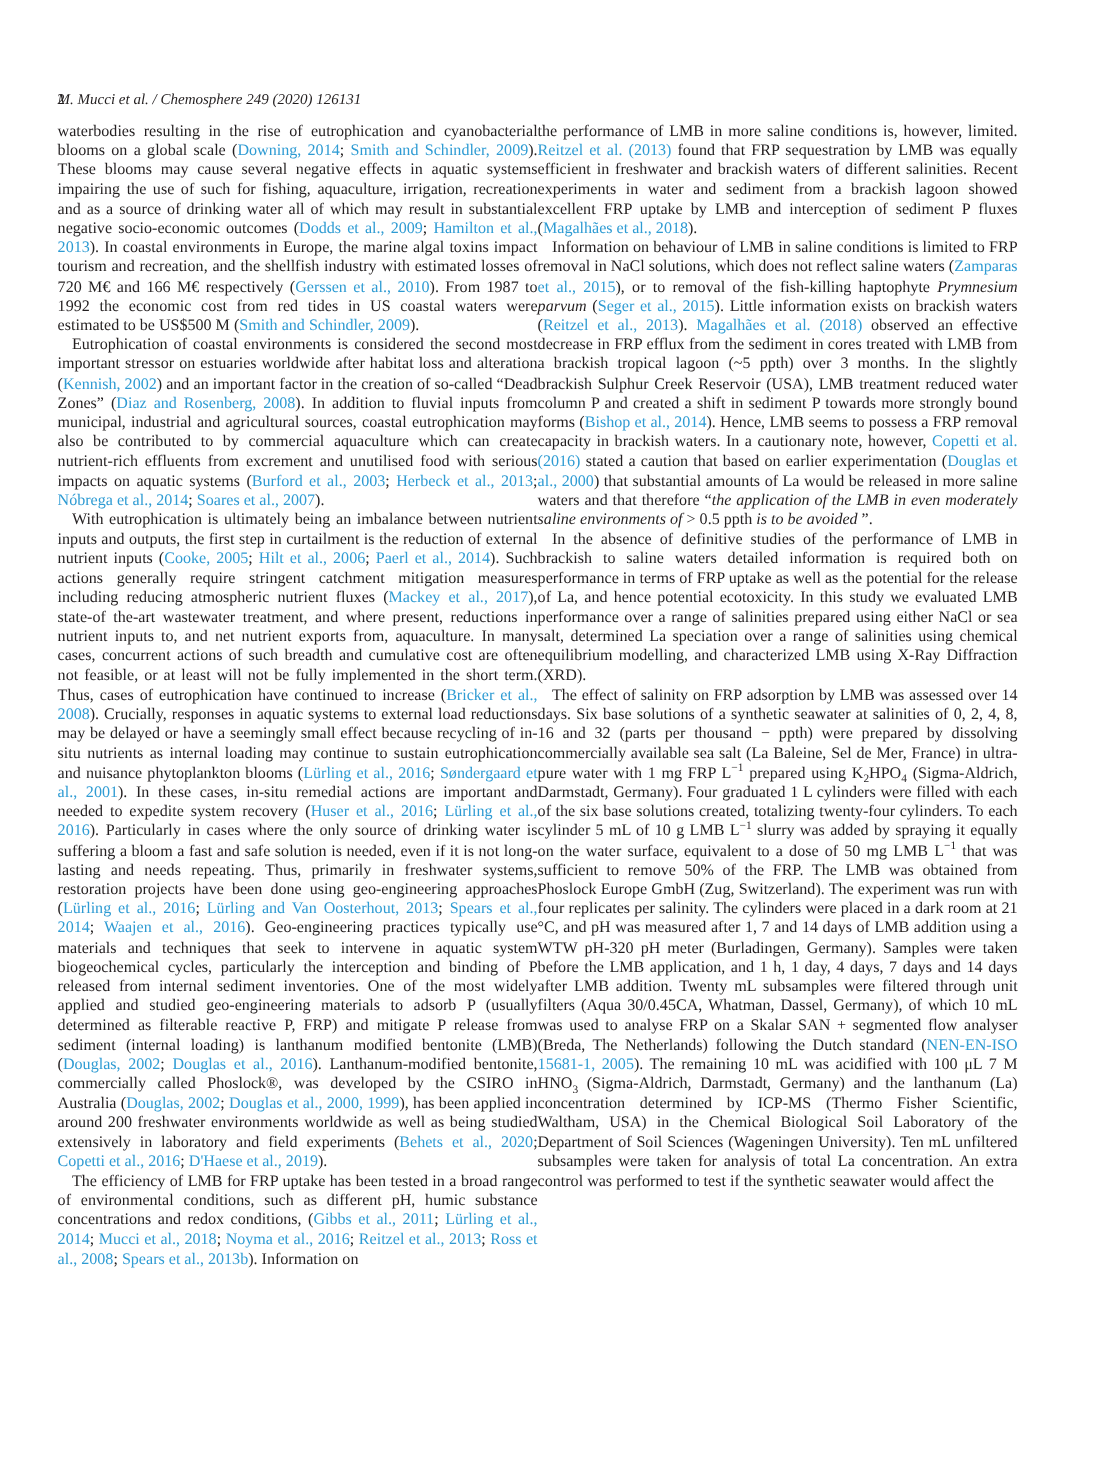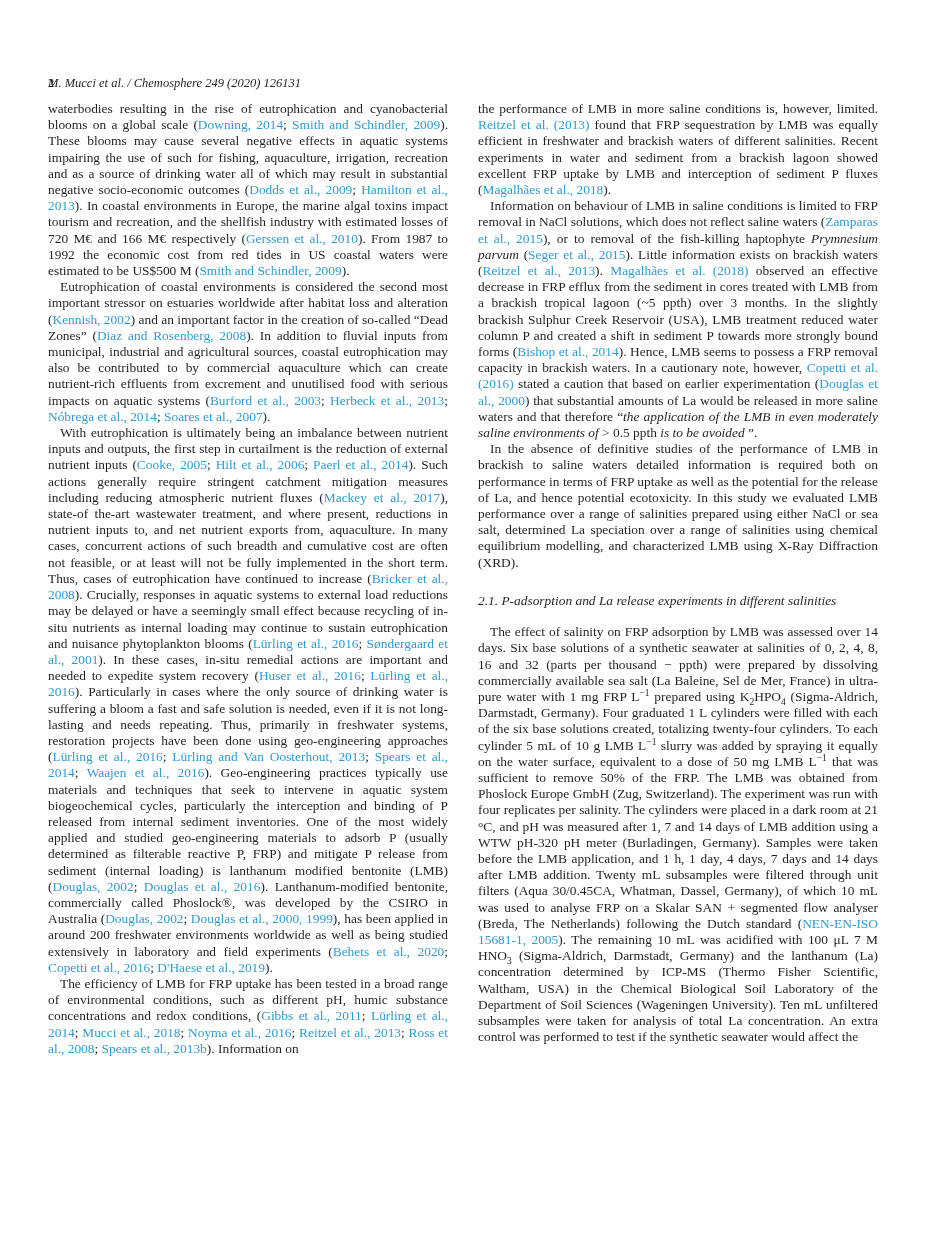--- a/index.html
+++ b/index.html
@@ -17,21 +17,21 @@
   }
   .page-number{
     position:absolute;left:0;top:0;
     font-style:normal;
   }
   .running-title{
     font-style:italic;
   }
   .columns{
     position:absolute;top:101px;left:48px;
-    display:flex;gap:30px;
+    display:flex;
   }
   .col{
     width:400px;
     font-size:13.4px;
     line-height:16.2px;
     text-align:justify;
     hyphens:auto;
   }
   .para{margin:0;}
   .para.indent{text-indent:12px;}
@@ -68,17 +68,16 @@
     <div class="col" id="col-left">
         <p class="para"><span>waterbodies resulting in the rise of eutrophication and cyanobacterial blooms on a global scale (</span><a class="cite">Downing, 2014</a><span>; </span><a class="cite">Smith and Schindler, 2009</a><span>). These blooms may cause several negative effects in aquatic systems impairing the use of such for fishing, aquaculture, irrigation, recreation and as a source of drinking water all of which may result in substantial negative socio-economic outcomes (</span><a class="cite">Dodds et al., 2009</a><span>; </span><a class="cite">Hamilton et al., 2013</a><span>). In coastal environments in Europe, the marine algal toxins impact tourism and recreation, and the shellfish industry with estimated losses of 720 M€ and 166 M€ respectively (</span><a class="cite">Gerssen et al., 2010</a><span>). From 1987 to 1992 the economic cost from red tides in US coastal waters were estimated to be US$500 M (</span><a class="cite">Smith and Schindler, 2009</a><span>).</span></p>
         <p class="para indent"><span>Eutrophication of coastal environments is considered the second most important stressor on estuaries worldwide after habitat loss and alteration (</span><a class="cite">Kennish, 2002</a><span>) and an important factor in the creation of so-called “Dead Zones” (</span><a class="cite">Diaz and Rosenberg, 2008</a><span>). In addition to fluvial inputs from municipal, industrial and agricultural sources, coastal eutrophication may also be contributed to by commercial aquaculture which can create nutrient-rich effluents from excrement and unutilised food with serious impacts on aquatic systems (</span><a class="cite">Burford et al., 2003</a><span>; </span><a class="cite">Herbeck et al., 2013</a><span>; </span><a class="cite">Nóbrega et al., 2014</a><span>; </span><a class="cite">Soares et al., 2007</a><span>).</span></p>
         <p class="para indent"><span>With eutrophication is ultimately being an imbalance between nutrient inputs and outputs, the first step in curtailment is the reduction of external nutrient inputs (</span><a class="cite">Cooke, 2005</a><span>; </span><a class="cite">Hilt et al., 2006</a><span>; </span><a class="cite">Paerl et al., 2014</a><span>). Such actions generally require stringent catchment mitigation measures including reducing atmospheric nutrient fluxes (</span><a class="cite">Mackey et al., 2017</a><span>), state-of the-art wastewater treatment, and where present, reductions in nutrient inputs to, and net nutrient exports from, aquaculture. In many cases, concurrent actions of such breadth and cumulative cost are often not feasible, or at least will not be fully implemented in the short term. Thus, cases of eutrophication have continued to increase (</span><a class="cite">Bricker et al., 2008</a><span>). Crucially, responses in aquatic systems to external load reductions may be delayed or have a seemingly small effect because recycling of in-situ nutrients as internal loading may continue to sustain eutrophication and nuisance phytoplankton blooms (</span><a class="cite">Lürling et al., 2016</a><span>; </span><a class="cite">Søndergaard et al., 2001</a><span>). In these cases, in-situ remedial actions are important and needed to expedite system recovery (</span><a class="cite">Huser et al., 2016</a><span>; </span><a class="cite">Lürling et al., 2016</a><span>). Particularly in cases where the only source of drinking water is suffering a bloom a fast and safe solution is needed, even if it is not long-lasting and needs repeating. Thus, primarily in freshwater systems, restoration projects have been done using geo-engineering approaches (</span><a class="cite">Lürling et al., 2016</a><span>; </span><a class="cite">Lürling and Van Oosterhout, 2013</a><span>; </span><a class="cite">Spears et al., 2014</a><span>; </span><a class="cite">Waajen et al., 2016</a><span>). Geo-engineering practices typically use materials and techniques that seek to intervene in aquatic system biogeochemical cycles, particularly the interception and binding of P released from internal sediment inventories. One of the most widely applied and studied geo-engineering materials to adsorb P (usually determined as filterable reactive P, FRP) and mitigate P release from sediment (internal loading) is lanthanum modified bentonite (LMB) (</span><a class="cite">Douglas, 2002</a><span>; </span><a class="cite">Douglas et al., 2016</a><span>). Lanthanum-modified bentonite, commercially called Phoslock®, was developed by the CSIRO in Australia (</span><a class="cite">Douglas, 2002</a><span>; </span><a class="cite">Douglas et al., 2000, 1999</a><span>), has been applied in around 200 freshwater environments worldwide as well as being studied extensively in laboratory and field experiments (</span><a class="cite">Behets et al., 2020</a><span>; </span><a class="cite">Copetti et al., 2016</a><span>; </span><a class="cite">D'Haese et al., 2019</a><span>).</span></p>
         <p class="para indent"><span>The efficiency of LMB for FRP uptake has been tested in a broad range of environmental conditions, such as different pH, humic substance concentrations and redox conditions, (</span><a class="cite">Gibbs et al., 2011</a><span>; </span><a class="cite">Lürling et al., 2014</a><span>; </span><a class="cite">Mucci et al., 2018</a><span>; </span><a class="cite">Noyma et al., 2016</a><span>; </span><a class="cite">Reitzel et al., 2013</a><span>; </span><a class="cite">Ross et al., 2008</a><span>; </span><a class="cite">Spears et al., 2013b</a><span>). Information on</span></p>
       </div>
     <div class="col" id="col-right">
         <p class="para"><span>the performance of LMB in more saline conditions is, however, limited. </span><a class="cite">Reitzel et al. (2013)</a><span> found that FRP sequestration by LMB was equally efficient in freshwater and brackish waters of different salinities. Recent experiments in water and sediment from a brackish lagoon showed excellent FRP uptake by LMB and interception of sediment P fluxes (</span><a class="cite">Magalhães et al., 2018</a><span>).</span></p>
         <p class="para indent"><span>Information on behaviour of LMB in saline conditions is limited to FRP removal in NaCl solutions, which does not reflect saline waters (</span><a class="cite">Zamparas et al., 2015</a><span>), or to removal of the fish-killing haptophyte </span><em>Prymnesium parvum</em><span> (</span><a class="cite">Seger et al., 2015</a><span>). Little information exists on brackish waters (</span><a class="cite">Reitzel et al., 2013</a><span>). </span><a class="cite">Magalhães et al. (2018)</a><span> observed an effective decrease in FRP efflux from the sediment in cores treated with LMB from a brackish tropical lagoon (~5 ppth) over 3 months. In the slightly brackish Sulphur Creek Reservoir (USA), LMB treatment reduced water column P and created a shift in sediment P towards more strongly bound forms (</span><a class="cite">Bishop et al., 2014</a><span>). Hence, LMB seems to possess a FRP removal capacity in brackish waters. In a cautionary note, however, </span><a class="cite">Copetti et al. (2016)</a><span> stated a caution that based on earlier experimentation (</span><a class="cite">Douglas et al., 2000</a><span>) that substantial amounts of La would be released in more saline waters and that therefore “</span><em>the application of the LMB in even moderately saline environments of</em><span> &gt; 0.5 ppth </span><em>is to be avoided</em><span> ”.</span></p>
         <p class="para indent"><span>In the absence of definitive studies of the performance of LMB in brackish to saline waters detailed information is required both on performance in terms of FRP uptake as well as the potential for the release of La, and hence potential ecotoxicity. In this study we evaluated LMB performance over a range of salinities prepared using either NaCl or sea salt, determined La speciation over a range of salinities using chemical equilibrium modelling, and characterized LMB using X-Ray Diffraction (XRD).</span></p>
-        <h3 class="subsec-heading"><span>2.1.  P-adsorption and La release experiments in different salinities</span></h3>
         <p class="para indent"><span>The effect of salinity on FRP adsorption by LMB was assessed over 14 days. Six base solutions of a synthetic seawater at salinities of 0, 2, 4, 8, 16 and 32 (parts per thousand − ppth) were prepared by dissolving commercially available sea salt (La Baleine, Sel de Mer, France) in ultra-pure water with 1 mg FRP L</span><sup>−1</sup><span> prepared using K</span><sub>2</sub><span>HPO</span><sub>4</sub><span> (Sigma-Aldrich, Darmstadt, Germany). Four graduated 1 L cylinders were filled with each of the six base solutions created, totalizing twenty-four cylinders. To each cylinder 5 mL of 10 g LMB L</span><sup>−1</sup><span> slurry was added by spraying it equally on the water surface, equivalent to a dose of 50 mg LMB L</span><sup>−1</sup><span> that was sufficient to remove 50% of the FRP. The LMB was obtained from Phoslock Europe GmbH (Zug, Switzerland). The experiment was run with four replicates per salinity. The cylinders were placed in a dark room at 21 °C, and pH was measured after 1, 7 and 14 days of LMB addition using a WTW pH-320 pH meter (Burladingen, Germany). Samples were taken before the LMB application, and 1 h, 1 day, 4 days, 7 days and 14 days after LMB addition. Twenty mL subsamples were filtered through unit filters (Aqua 30/0.45CA, Whatman, Dassel, Germany), of which 10 mL was used to analyse FRP on a Skalar SAN + segmented flow analyser (Breda, The Netherlands) following the Dutch standard (</span><a class="cite">NEN-EN-ISO 15681-1, 2005</a><span>). The remaining 10 mL was acidified with 100 μL 7 M HNO</span><sub>3</sub><span> (Sigma-Aldrich, Darmstadt, Germany) and the lanthanum (La) concentration determined by ICP-MS (Thermo Fisher Scientific, Waltham, USA) in the Chemical Biological Soil Laboratory of the Department of Soil Sciences (Wageningen University). Ten mL unfiltered subsamples were taken for analysis of total La concentration. An extra control was performed to test if the synthetic seawater would affect the</span></p>
       </div>
   </div>
 </div>
 
 </body></html>

